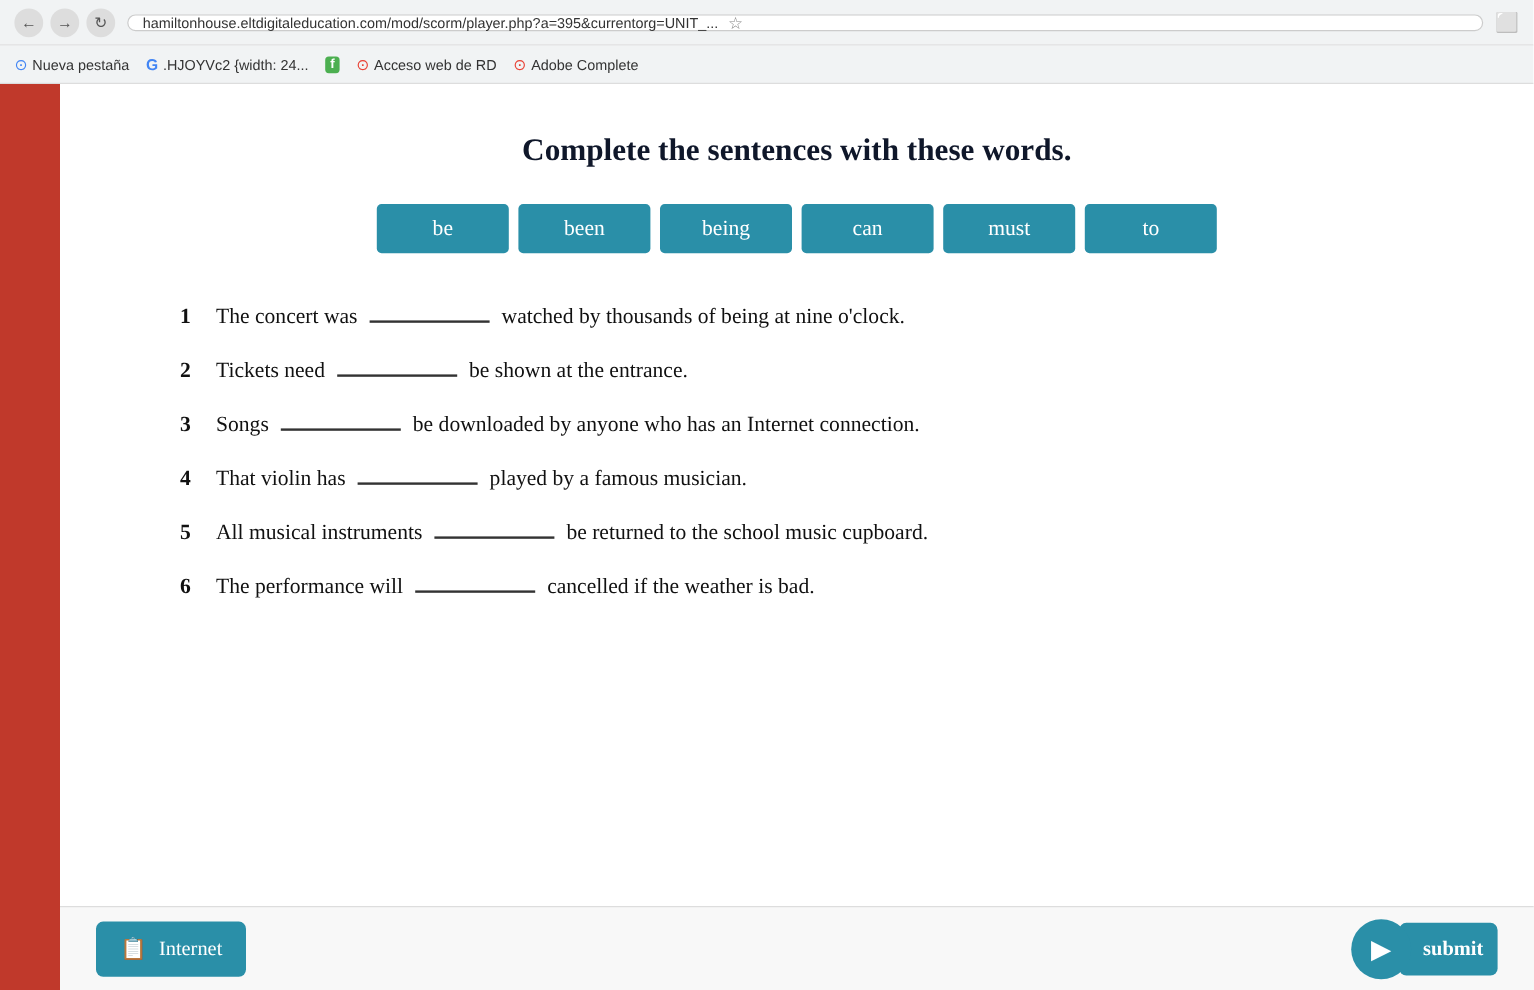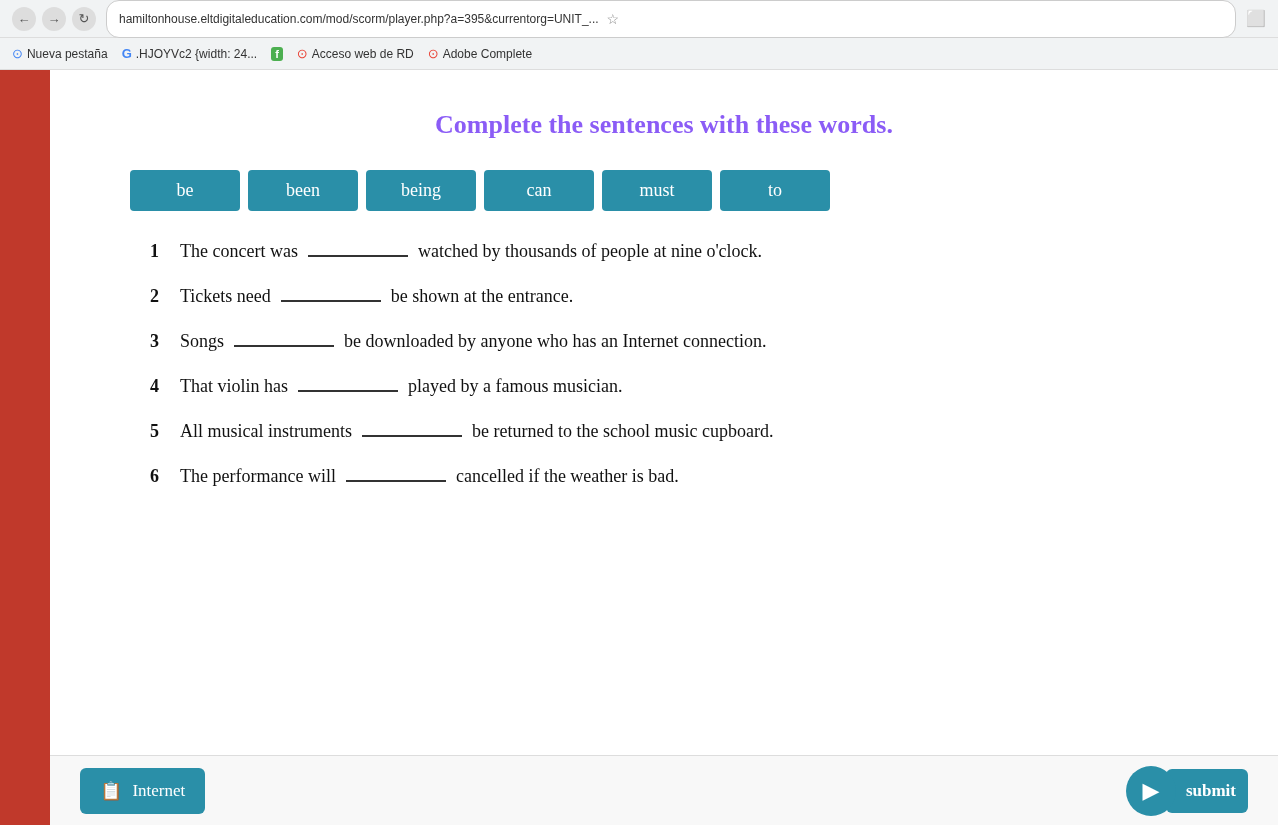--- a/index.html
+++ b/index.html
@@ -35,21 +35,21 @@
       background: #ddd;
       border: none;
       display: flex; align-items: center; justify-content: center;
       cursor: pointer;
       font-size: 13px;
       color: #555;
     }
 
     .url-bar {
       flex: 1;
-      height: 38px;
+      height: 14px;
       background: #fff;
       border: 1px solid #ccc;
       border-radius: 13px;
       display: flex;
       align-items: center;
       padding: 0 12px;
       font-size: 12px;
       color: #333;
       font-family: Arial, sans-serif;
     }
@@ -97,30 +97,31 @@
       padding: 40px 80px 20px 80px;
       min-height: 760px;
       background: #fff;
       position: relative;
     }
 
     .page-title {
       font-size: 26px;
       font-weight: bold;
       text-align: center;
-      color: #8b5cf6;
+      color: #0f172a;
       margin-bottom: 30px;
       font-family: Georgia, serif;
     }
 
     
     .word-bank {
       display: flex;
+      justify-content: center;
       gap: 8px;
-      margin-bottom: 24px;
+      margin-bottom: 36px;
       flex-wrap: wrap;
     }
 
     .word-chip {
       background: #2a8fa8;
       color: #fff;
       border: none;
       border-radius: 4px;
       padding: 10px 28px;
       font-size: 18px;
@@ -278,21 +279,21 @@
     <button class="word-chip">must</button>
     <button class="word-chip">to</button>
   </div>
 
   <div class="sentences">
 
     <div class="sentence-row">
       <span class="sentence-num">1</span>
       <span>The concert was</span>
       <span class="blank"></span>
-      <span>watched by thousands of people at nine o'clock.</span>
+      <span>watched by thousands of being at nine o'clock.</span>
     </div>
 
     <div class="sentence-row">
       <span class="sentence-num">2</span>
       <span>Tickets need</span>
       <span class="blank"></span>
       <span>be shown at the entrance.</span>
     </div>
 
     <div class="sentence-row">

